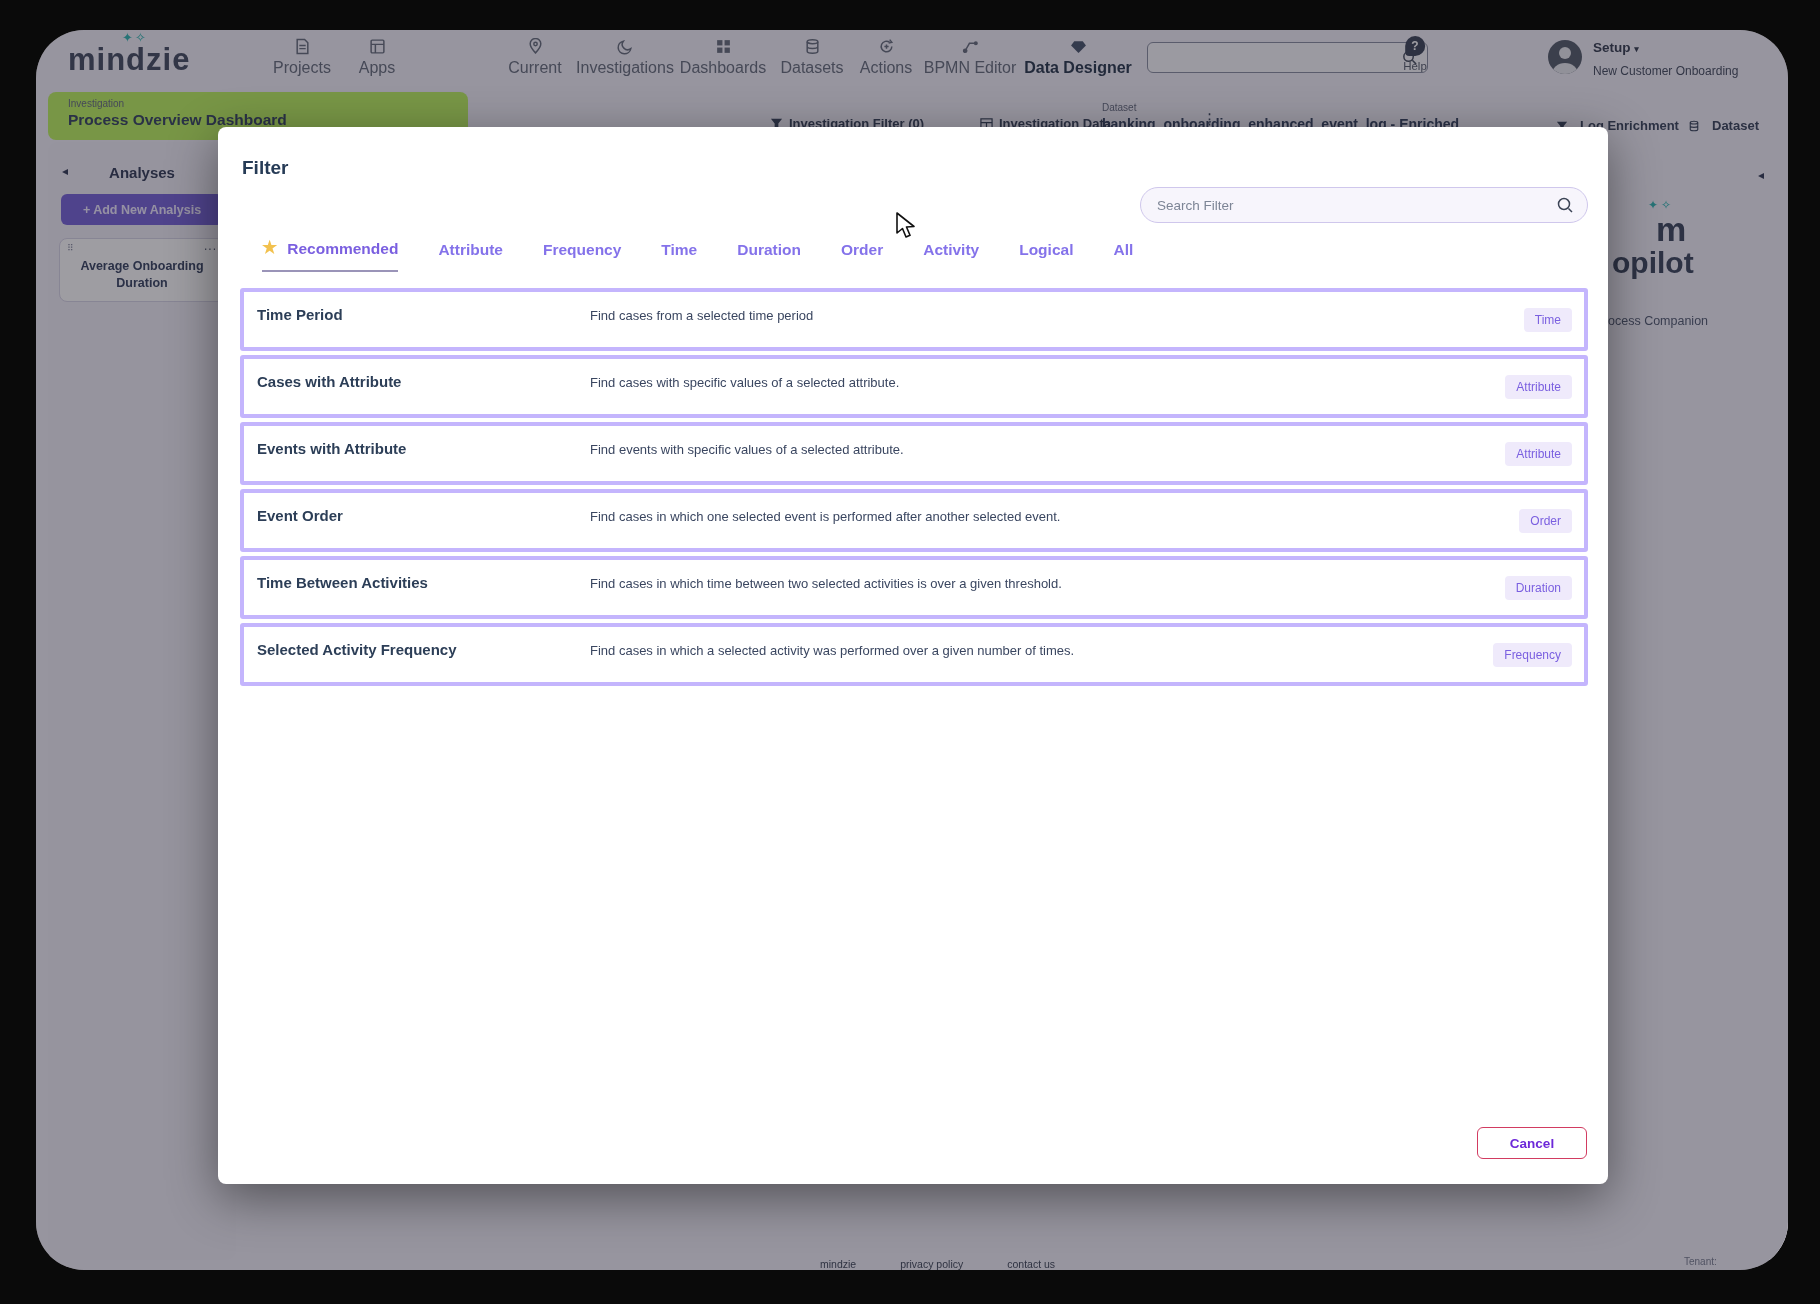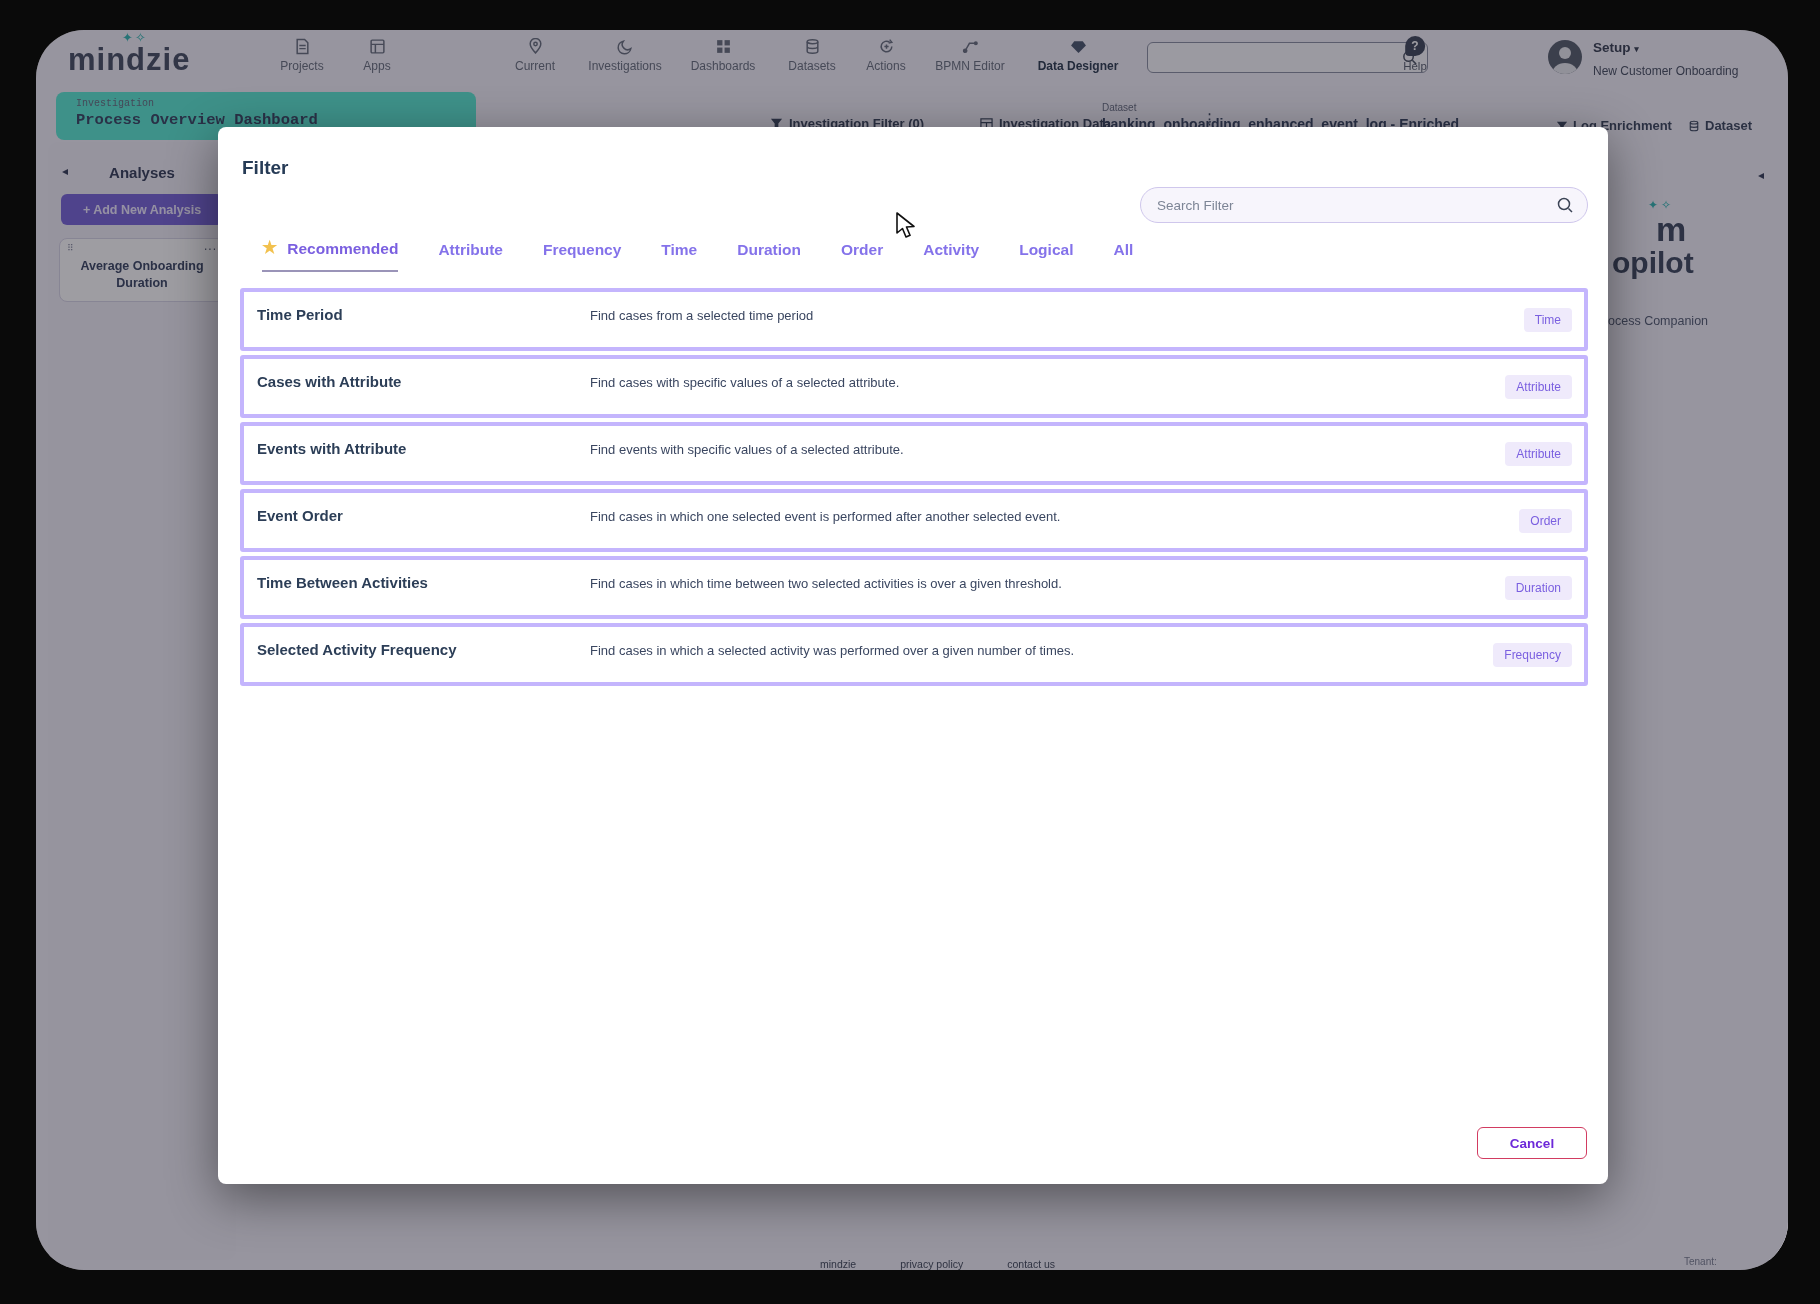--- a/index.html
+++ b/index.html
@@ -10,49 +10,49 @@
   .app { position:absolute; left:36px; top:30px; width:1752px; height:1240px;
          background:#f2f0f8; border-radius:48px; overflow:hidden; }
 
   
   .topbar { position:absolute; left:0; top:0; width:100%; height:60px; }
   .logo { position:absolute; left:32px; top:12px; font-size:31px; font-weight:700;
           color:#4a5266; letter-spacing:1px; }
   .logo-spark { position:absolute; left:86px; top:0px; color:#37b8b4; font-size:13px; letter-spacing:2px; }
   .nav-item { position:absolute; top:8px; width:110px; transform:translateX(-50%);
               display:flex; flex-direction:column; align-items:center; gap:4px;
-              color:#6b7280; font-size:12px; }
+              color:#6b7280; font-size:16px; }
   .nav-item svg { width:17px; height:17px; }
   .nav-item.active { color:#2f3e52; font-weight:700; }
   .hsearch { position:absolute; left:1111px; top:12px; width:281px; height:31px;
              border:1px solid #8d92a3; border-radius:6px; background:rgba(255,255,255,0.55);
              display:flex; align-items:center; justify-content:flex-end; padding-right:9px; }
   .help { position:absolute; left:1379px; top:6px; transform:translateX(-50%); text-align:center;
           color:#5d6472; font-size:11.5px; }
   .help .bub { width:20px; height:20px; background:#434b5e; color:#fff; border-radius:50% 50% 50% 4px;
                font-size:12px; line-height:20px; margin:0 auto 4px; font-weight:700; }
   .avatar { position:absolute; left:1512px; top:10px; width:34px; height:34px; border-radius:50%;
             background:#59616f; overflow:hidden; }
   .userbox { position:absolute; left:1557px; top:10px; color:#3c4456; }
   .userbox .u1 { font-size:13.5px; font-weight:700; }
   .userbox .u1 .car { font-size:9px; }
   .userbox .u2 { font-size:12px; color:#4a5264; margin-top:9px; }
 
   
-  .crumbcard { position:absolute; left:20px; top:62px; width:420px; height:48px;
-               background:#5eead4; border-radius:8px; padding:6px 0 0 20px;font-family:Liberation Mono, monospace; }
+  .crumbcard { position:absolute; left:12px; top:62px; width:420px; height:48px;
+               background:#bef264; border-radius:8px; padding:6px 0 0 20px; }
   .lab-sm { font-size:10px; color:#6a7183; }
   .crumb-title { font-size:15.5px; font-weight:700; color:#3c4a66; margin-top:2px; }
   .tool { position:absolute; top:86px; font-size:13px; font-weight:700; color:#3f4a60;
           display:flex; align-items:center; gap:6px; }
   .kebab { position:absolute; left:1166px; top:80px; font-size:15px; color:#3f4a60; letter-spacing:0; }
   .dsblock { position:absolute; left:1066px; top:72px; }
   .dsname { font-size:14px; font-weight:700; color:#3c4a66; margin-top:3px; }
   .dslink { position:absolute; top:88px; font-size:13px; font-weight:700; color:#3f4a60;
-            display:flex; align-items:center; gap:5px; }
+            display:flex; align-items:center; gap:12px; }
 
   
   .sidebar { position:absolute; left:12px; top:112px; width:188px; height:1118px;
              background:#f0eef7; border-radius:10px; }
   .sb-head { position:absolute; left:0; top:22px; width:100%; text-align:center;
              font-size:15px; font-weight:700; color:#39425c; }
   .sb-col { position:absolute; left:14px; top:22px; color:#39425c; font-size:12px; }
   .sb-btn { position:absolute; left:13px; top:52px; width:162px; height:31px;
             background:#7b68d9; border-radius:6px; color:#efeaff; font-size:12.5px; font-weight:700;
             display:flex; align-items:center; justify-content:center; gap:5px; }

